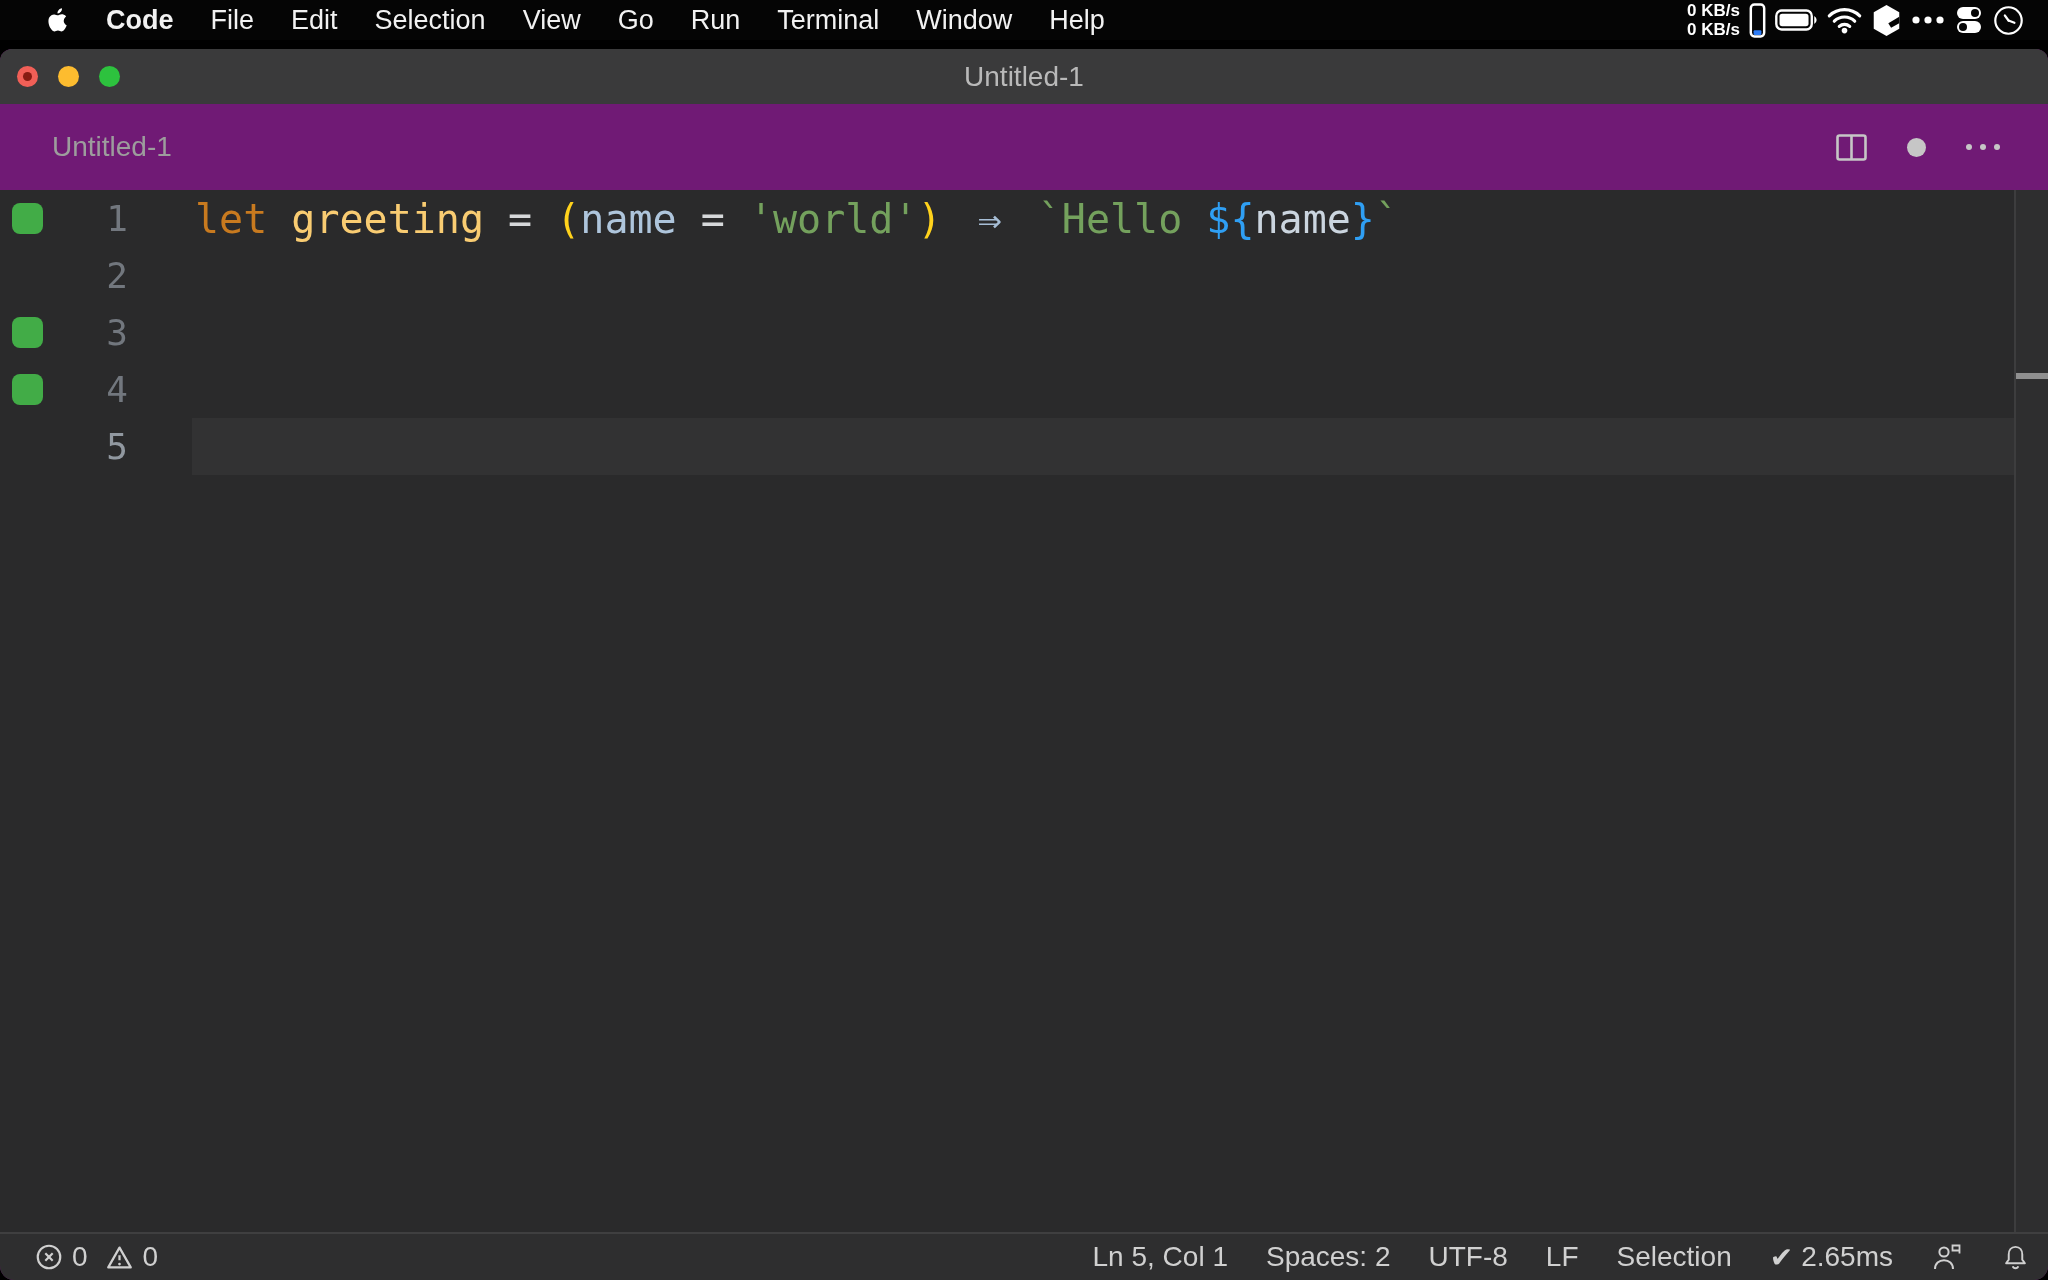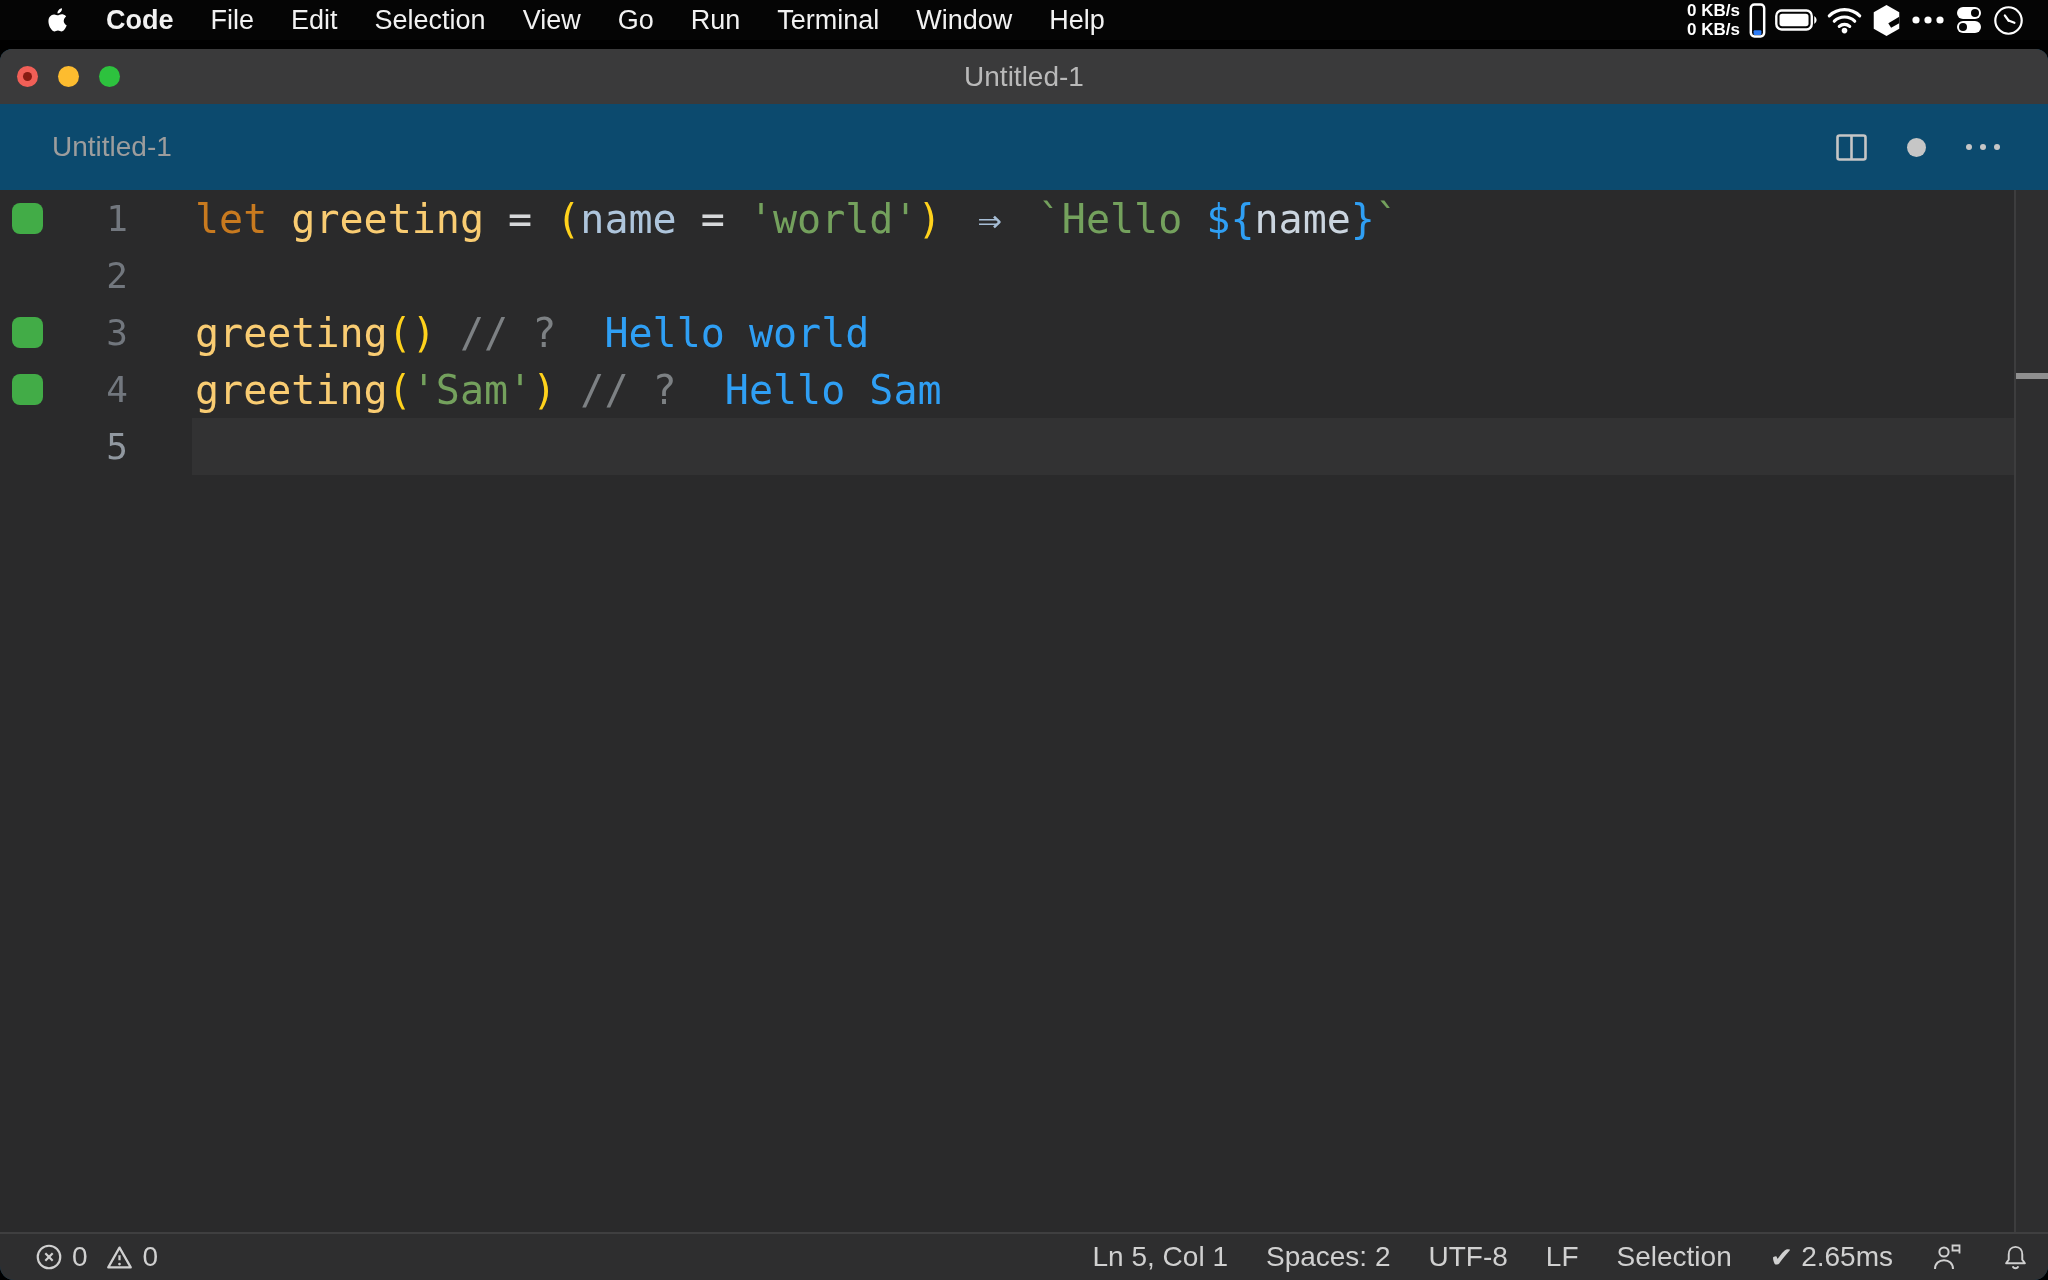--- a/index.html
+++ b/index.html
@@ -11,21 +11,21 @@
              display:flex; align-items:center; justify-content:space-between; color:#fff; }
   .menubar-left { display:flex; align-items:center; gap:37px; padding-left:46px; }
   .apple { width:23px; height:28px; display:flex; align-items:center; }
   .menu-item { font-size:27px; color:#f2f2f2; white-space:nowrap; }
   .menu-item.bold { font-weight:bold; }
   .menubar-right { display:flex; align-items:center; gap:9px; padding-right:24px; }
   .net { text-align:right; font-size:17px; line-height:19px; color:#fff; font-weight:600; }
   .mb-icon { display:flex; align-items:center; }
 
   
-  .window { position:absolute; top:49px; left:0; right:0; bottom:0; background:#0c4a6e;
+  .window { position:absolute; top:49px; left:0; right:0; bottom:0; background:#701a75;
             border-radius:12px 12px 14px 14px; overflow:hidden; }
   .titlebar { position:relative; height:55px; background:#3a3a3b; display:flex;
               align-items:center; justify-content:center; }
   .window-title { font-size:28px; color:#b9b9b9; }
   .traffic { position:absolute; left:17px; top:0; height:55px; display:flex; align-items:center; gap:20px; }
   .tl { width:21px; height:21px; border-radius:50%; position:relative; }
   .tl-red .dot { position:absolute; left:50%; top:50%; width:9px; height:9px; margin:-4.5px 0 0 -4.5px;
                  border-radius:50%; background:#871b12; }
 
   
@@ -195,28 +195,26 @@
         <div class="row">
           <div class="glyph"></div>
           <div class="num">2</div>
           <div class="code"></div>
         </div>
         <div class="row">
           <div class="glyph">
             <div class="cov"></div>
           </div>
           <div class="num">3</div>
-          <div class="code"><span class="tk-fn">greeting</span><span class="tk-paren">()</span><span class="tk-op"> </span><span class="tk-comment">// ?</span><span class="tk-op">  </span><span class="tk-result">Hello world</span></div>
         </div>
         <div class="row">
           <div class="glyph">
             <div class="cov"></div>
           </div>
           <div class="num">4</div>
-          <div class="code"><span class="tk-fn">greeting</span><span class="tk-paren">(</span><span class="tk-str">'Sam'</span><span class="tk-paren">)</span><span class="tk-op"> </span><span class="tk-comment">// ?</span><span class="tk-op">  </span><span class="tk-result">Hello Sam</span></div>
         </div>
         <div class="row current">
           <div class="glyph"></div>
           <div class="num">5</div>
           <div class="code"></div>
         </div>
       </div>
     <div class="ruler">
       <div class="ruler-tick"></div>
     </div>

